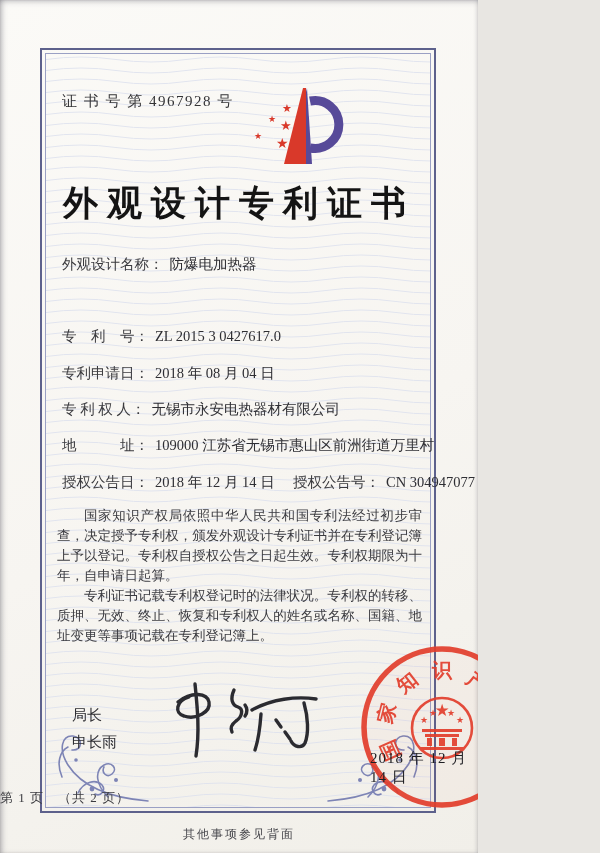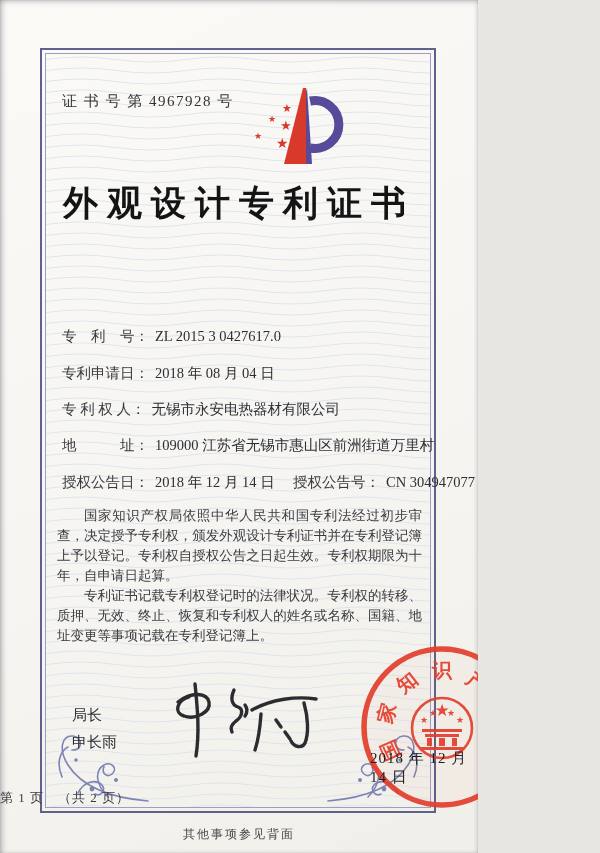--- a/index.html
+++ b/index.html
@@ -205,20 +205,23 @@
         <rect x="54" y="3.6" width="18" height="18" fill="#fbfaf7"></rect>
         <rect x="57.6" y="7.2" width="10.8" height="10.8"></rect>
         <rect x="0" y="50.4" width="25.2" height="25.2"></rect>
         <rect x="3.6" y="54" width="18" height="18" fill="#fbfaf7"></rect>
         <rect x="7.2" y="57.6" width="10.8" height="10.8"></rect>
       </g>
   </svg>
 
   <div class="title">外观设计专利证书</div>
 
+  <div class="field-row" style="top:255px">
+    <span class="field-label">外观设计名称：</span><span class="field-value">防爆电加热器</span>
+  </div>
   <div class="field-row" style="top:327px">
     <span class="field-label">专　利　号：</span><span class="field-value">ZL 2015 3 0427617.0</span>
   </div>
   <div class="field-row" style="top:364px">
     <span class="field-label">专利申请日：</span><span class="field-value">2018 年 08 月 04 日</span>
   </div>
   <div class="field-row" style="top:400px">
     <span class="field-label">专 利 权 人：</span><span class="field-value">无锡市永安电热器材有限公司</span>
   </div>
   <div class="field-row" style="top:436px">

